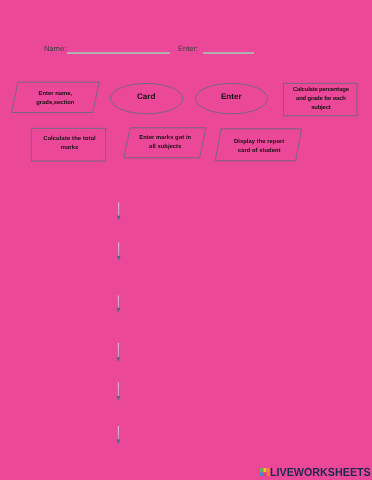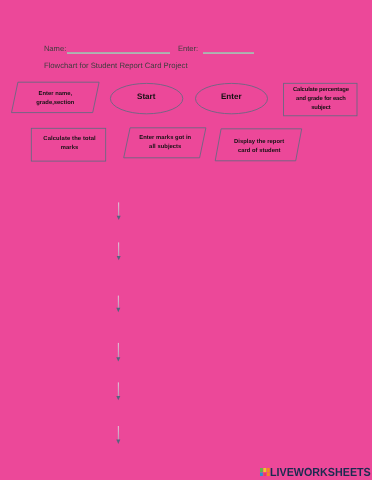--- a/index.html
+++ b/index.html
@@ -61,21 +61,20 @@
 <body>
 
 <div class="page">
 
   <div class="hdr">
     <span class="hdr-name">Name:</span>
     <span class="hdr-grade">Enter:</span>
   </div>
   <div class="rule rule-name"></div>
   <div class="rule rule-grade"></div>
-  <div class="subtitle">Flowchart for Student Report Card Project</div>
 
   <svg class="flow" viewBox="0 0 372 480">
     <defs>
       <linearGradient id="arrowShaft" gradientUnits="objectBoundingBox" x1="0" y1="0" x2="0" y2="1" spreadMethod="pad">
         <stop offset="0" stop-color="#dfe3ea"></stop>
         <stop offset="0.5" stop-color="#c6ccd8"></stop>
         <stop offset="1" stop-color="#aab3c2"></stop>
       </linearGradient>
     </defs>
     <g id="shape-layer">
@@ -111,21 +110,21 @@
         <g>
           <rect class="ar-line" x="117.88" y="426" width="0.84" height="14.200000000000045" fill="url(#arrowShaft)" stroke="none"></rect>
           <path class="ar-head" d="M116.3,439.6 L120.3,439.6 L118.3,444 Z" fill="#56637d"></path>
         </g>
       </g>
   </svg>
 
   <div id="label-layer">
       <div class="shape-label" style="left: 14.7px; top: 84px; width: 81.2px; height: 30.4px; color: rgb(17, 17, 17); letter-spacing: 0.04px;">Enter name,
 grade,section</div>
-      <div class="shape-label big" style="left: 109.8px; top: 81.3px; width: 72.8px; height: 30.8px; color: rgb(17, 17, 17);">Start</div>
+      <div class="shape-label big" style="left: 109.8px; top: 81.3px; width: 72.8px; height: 30.8px; color: rgb(17, 17, 17);">Card</div>
       <div class="shape-label big" style="left: 195.1px; top: 81.2px; width: 72.4px; height: 30.8px; color: rgb(17, 17, 17);">Enter</div>
       <div class="shape-label" style="left: 284.2px; top: 82.9px; width: 73.4px; height: 32.5px; color: rgb(17, 17, 17); letter-spacing: -0.125px;">Calculate percentage
 and grade for each
 subject</div>
       <div class="shape-label" style="left: 32.4px; top: 127.9px; width: 74.4px; height: 32.8px; color: rgb(17, 17, 17); letter-spacing: 0.135px;">Calculate the total
 marks</div>
       <div class="shape-label" style="left: 127.3px; top: 128.4px; width: 75.9px; height: 30px; color: rgb(17, 17, 17); letter-spacing: 0.06px;">Enter marks got in
 all subjects</div>
       <div class="shape-label" style="left: 219px; top: 131px; width: 80.4px; height: 32px; color: rgb(17, 17, 17); letter-spacing: 0.05px;">Display the report
 card of student</div>

